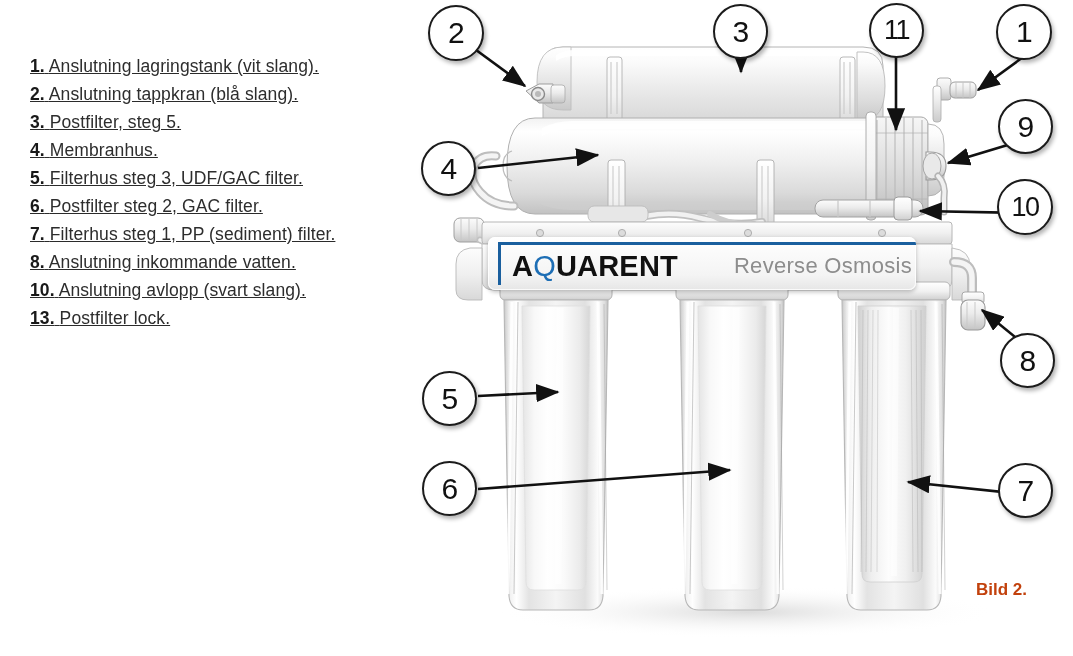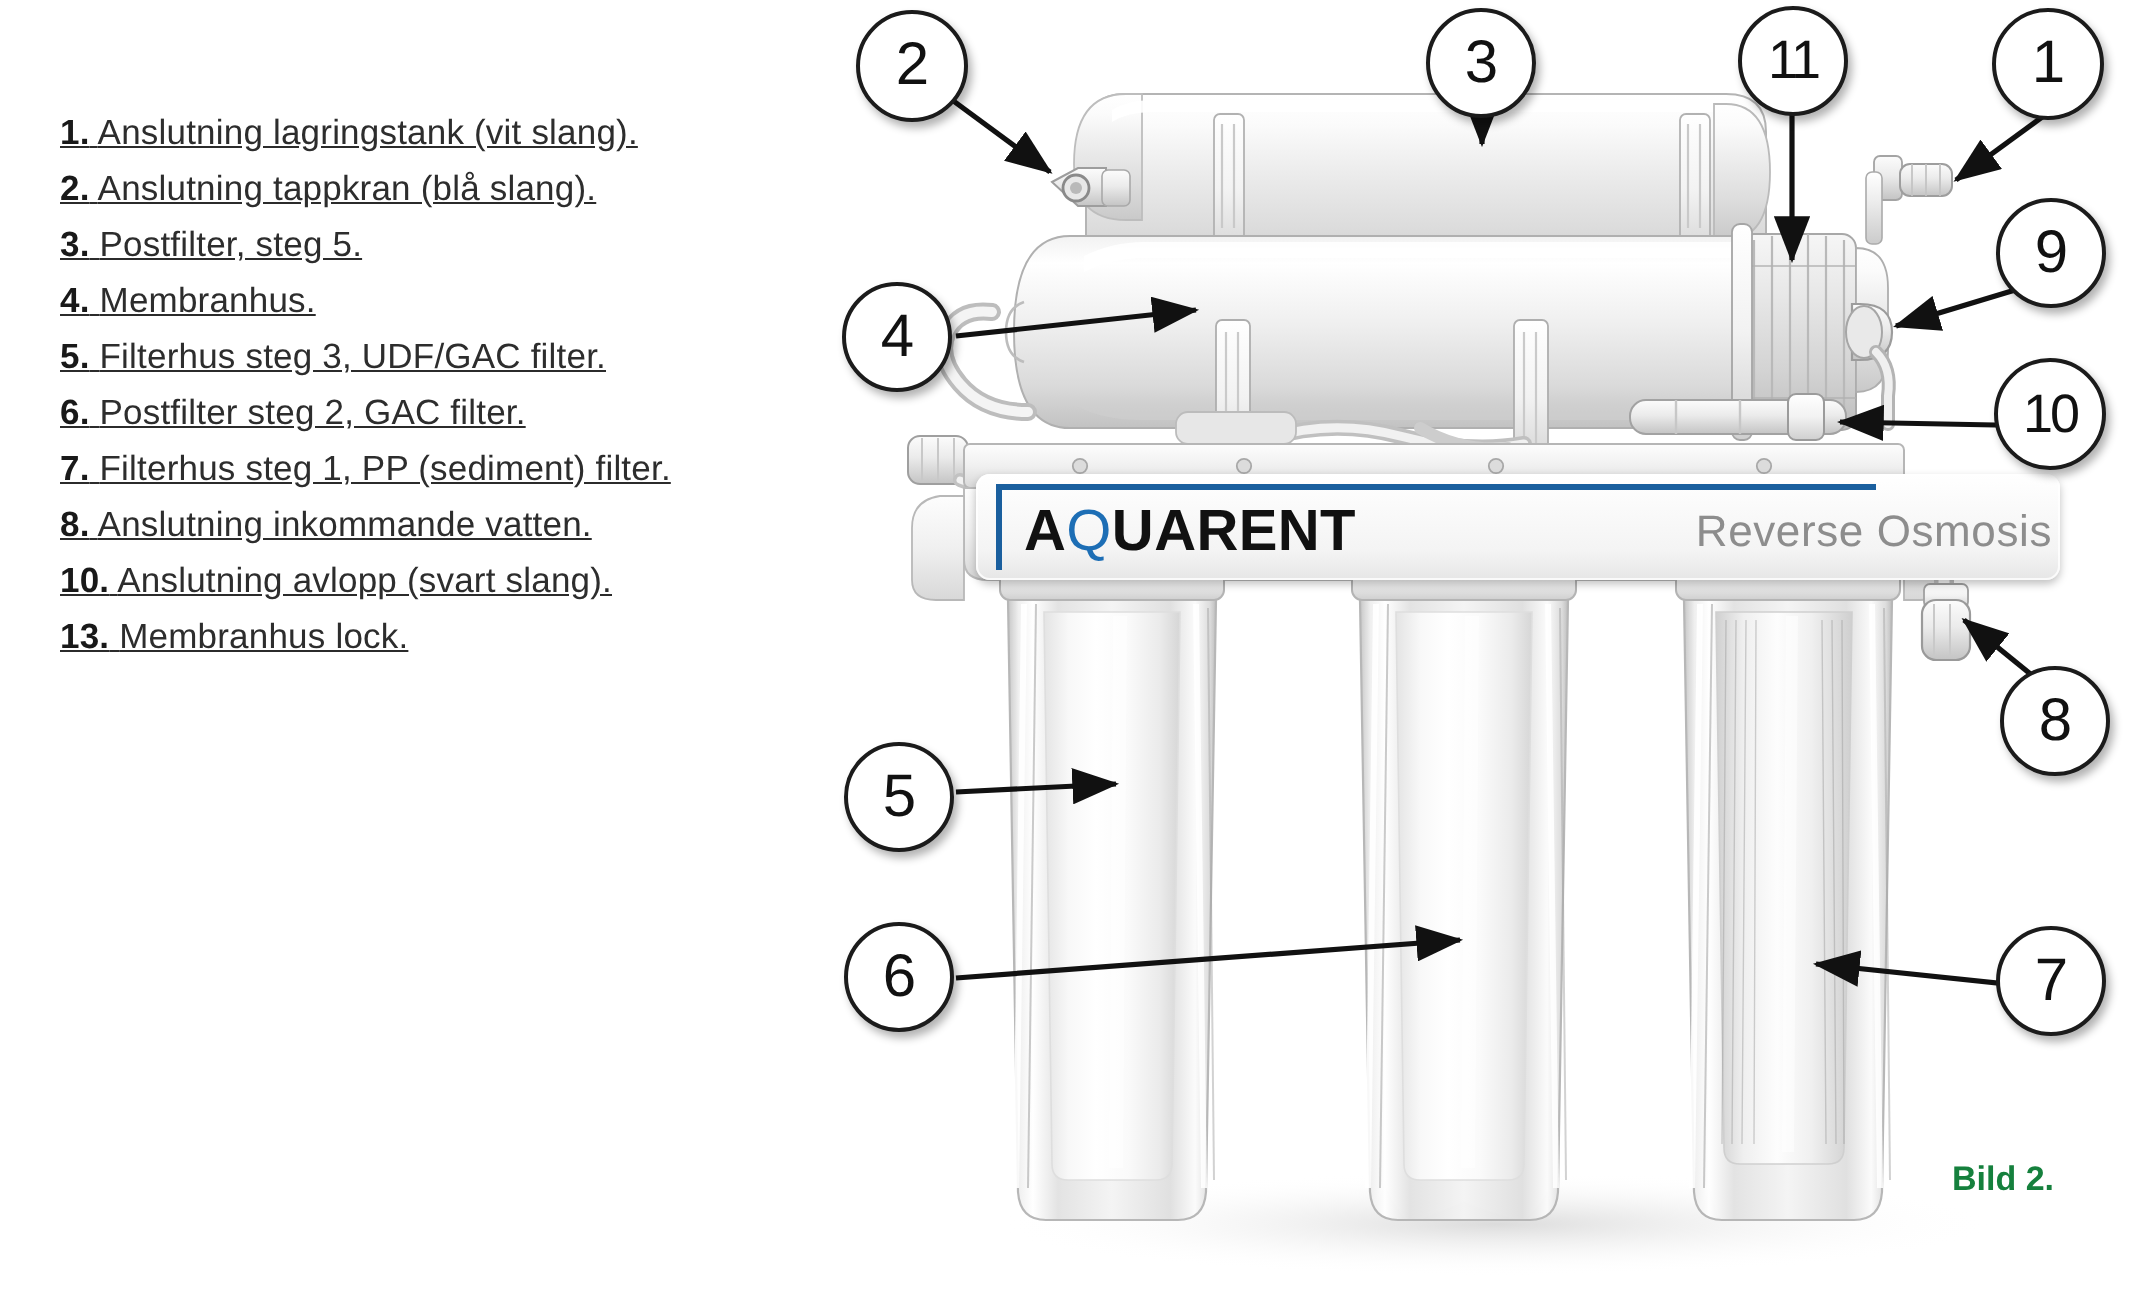--- a/index.html
+++ b/index.html
@@ -75,21 +75,21 @@
     z-index: 40;
     user-select: none;
   }
   .callout.wide { font-size: 27px; letter-spacing: -1.5px; }
 
   
   #brand-label {
     position: absolute;
     left: 488px;
     top: 237px;
-    width: 542px;
+    width: 428px;
     height: 53px;
     background: linear-gradient(#ffffff, #f4f4f4 72%, #e6e6e6);
     border-radius: 7px;
     box-shadow: 0 2px 4px rgba(0,0,0,0.25), inset 0 0 0 1px rgba(255,255,255,0.8);
     z-index: 25;
     overflow: hidden;
   }
   #brand-accent {
     position: absolute;
     left: 10px;
@@ -129,21 +129,21 @@
     letter-spacing: 0.3px;
   }
 
   
   #caption {
     position: absolute;
     left: 976px;
     top: 580px;
     font-size: 17px;
     font-weight: bold;
-    color: #15803d;
+    color: #c2410c;
   }
 </style>
 </head>
 <body>
 
 <div id="page">
 
   <div id="legend">
     <div class="legend-item">
       <span class="legend-num">1.</span>
@@ -176,21 +176,21 @@
     <div class="legend-item">
       <span class="legend-num">8.</span>
       <span class="legend-text">Anslutning inkommande vatten.</span>
     </div>
     <div class="legend-item">
       <span class="legend-num">10.</span>
       <span class="legend-text">Anslutning avlopp (svart slang).</span>
     </div>
     <div class="legend-item">
       <span class="legend-num">13.</span>
-      <span class="legend-text">Membranhus lock.</span>
+      <span class="legend-text">Postfilter lock.</span>
     </div>
   </div>
 
   <div id="product">
     <svg width="643" height="656" viewBox="0 0 643 656" xmlns="http://www.w3.org/2000/svg">
       <defs>
 
         <linearGradient id="gTankTop" x1="0" y1="0" x2="0" y2="1">
           <stop offset="0" stop-color="#ffffff"></stop>
           <stop offset="0.16" stop-color="#fbfbfb"></stop>

